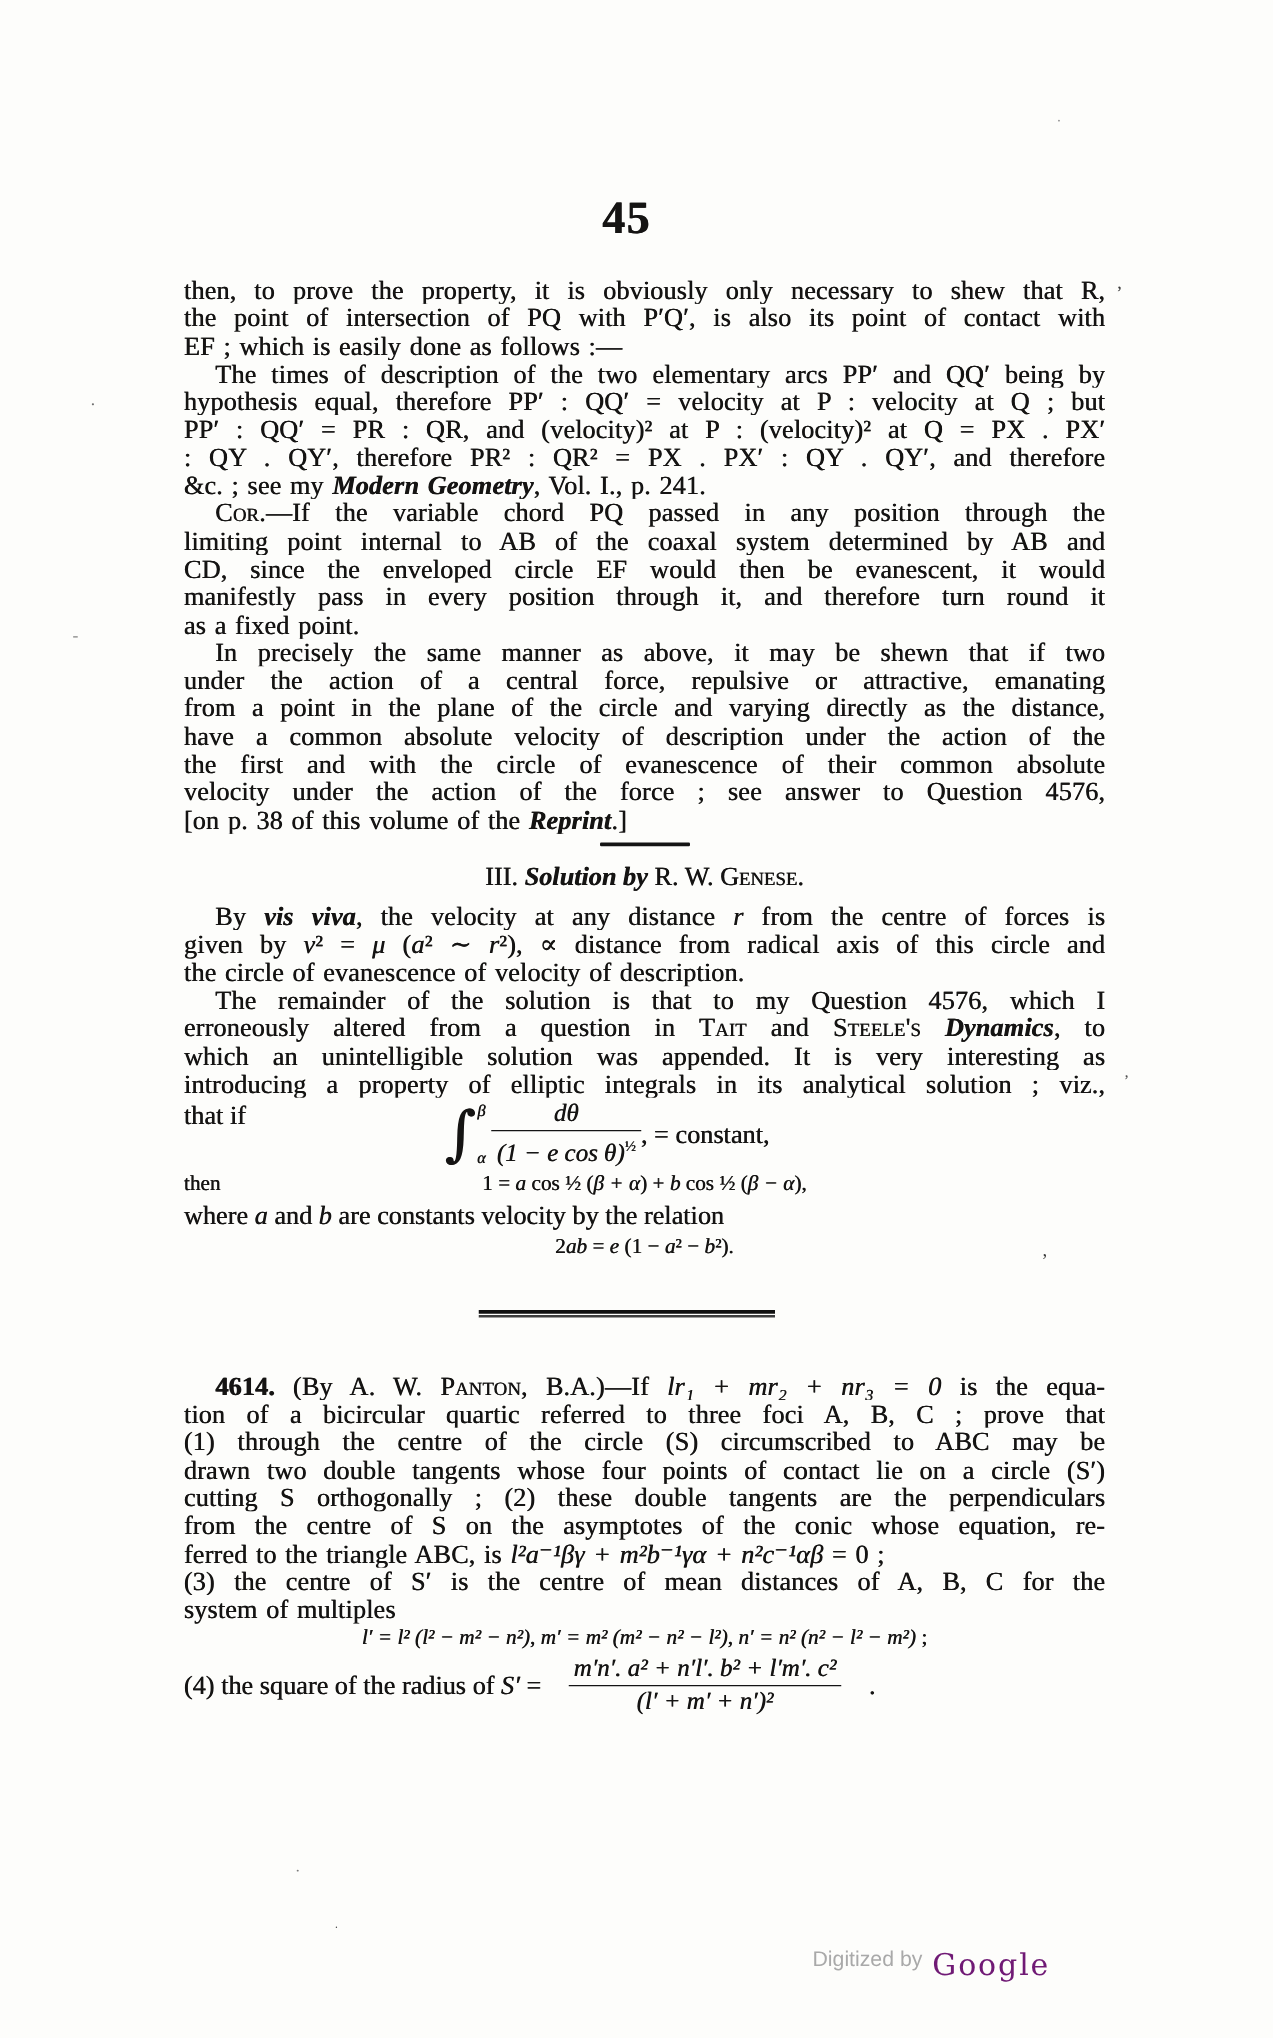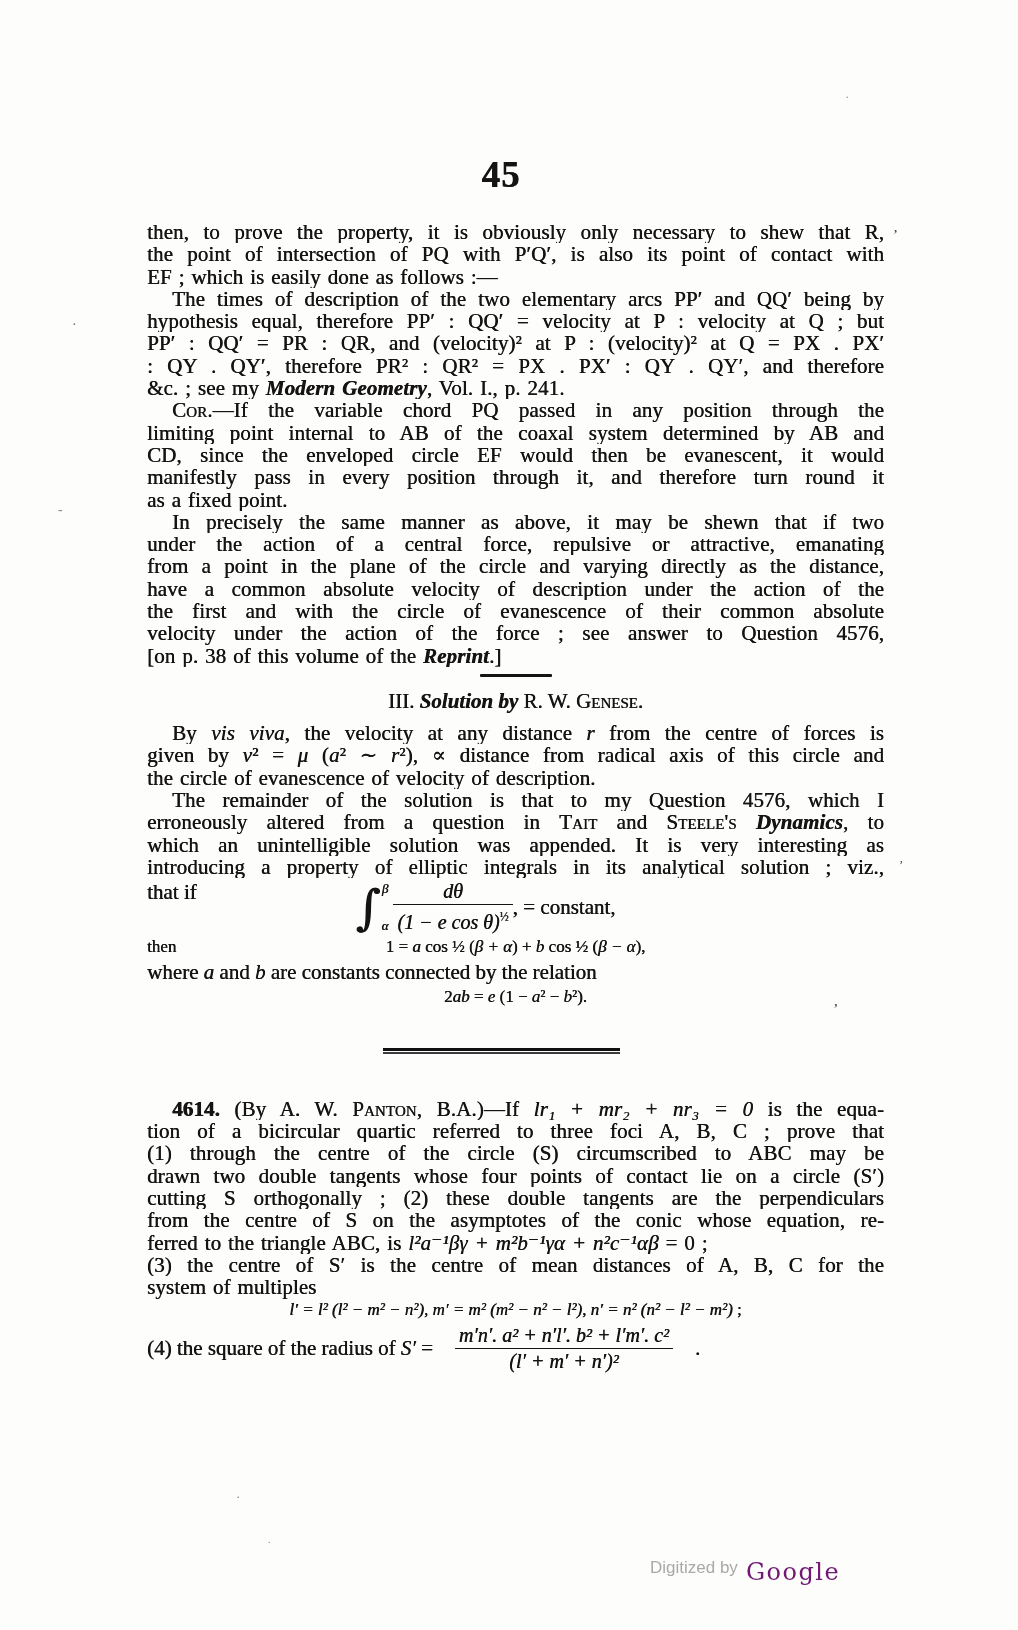--- a/index.html
+++ b/index.html
@@ -18,21 +18,21 @@
   .column{position:absolute;left:147px;top:221px;width:737px;}
   .line{
     font-size:21px;line-height:22.3px;height:22.3px;overflow:hidden;
     letter-spacing:0.1px;word-spacing:1.5px;
     text-shadow:0.4px 0 currentColor;
   }
   .jl{text-align:justify;text-align-last:justify;}
   .ll{text-align:left;text-align-last:left;}
   .ind{text-indent:25px;}
   .run-i{font-style:italic;font-weight:bold;}
-  .run-bi{font-style:italic;font-weight:normal;}
+  .run-bi{font-style:italic;font-weight:bold;}
   .run-m{font-style:italic;}
   .run-sc{font-variant:small-caps;}
   .run-b{font-weight:bold;text-shadow:0.7px 0 currentColor;}
   .rule-short{
     width:72px;height:3.2px;background:#141414;margin:7px auto 12px auto;
     border-radius:1px;
   }
   .heading3{
     height:24px;text-align:center;font-size:21px;line-height:24px;
     margin-bottom:9px;text-shadow:0.4px 0 currentColor;
@@ -135,21 +135,21 @@
           <span>, = constant,</span>
         </span>
       </span>
     </div>
 
     <div class="eqline">
       <span class="eq-lead">then</span>
       <span><span>1 = </span><span class="run-m">a</span><span> cos ½ (</span><span class="run-m">β + α</span><span>) + </span><span class="run-m">b</span><span> cos ½ (</span><span class="run-m">β − α</span><span>),</span></span>
     </div>
 
-    <div class="leftline ll" style="margin-top:2px;"><span>where </span><span class="run-m">a</span><span> and </span><span class="run-m">b</span><span> are constants connected by the relation</span></div>
+    <div class="leftline ll" style="margin-top:2px;"><span>where </span><span class="run-m">a</span><span> and </span><span class="run-m">b</span><span> are constants velocity by the relation</span></div>
 
     <div class="eqline" style="margin-top:3px;">
       <span><span>2</span><span class="run-m">ab</span><span> = </span><span class="run-m">e</span><span> (1 − </span><span class="run-m">a</span><span>² − </span><span class="run-m">b</span><span>²).</span></span>
     </div>
 
     <div class="rule-double">
       <div class="r1"></div>
       <div class="r2"></div>
     </div>
 

